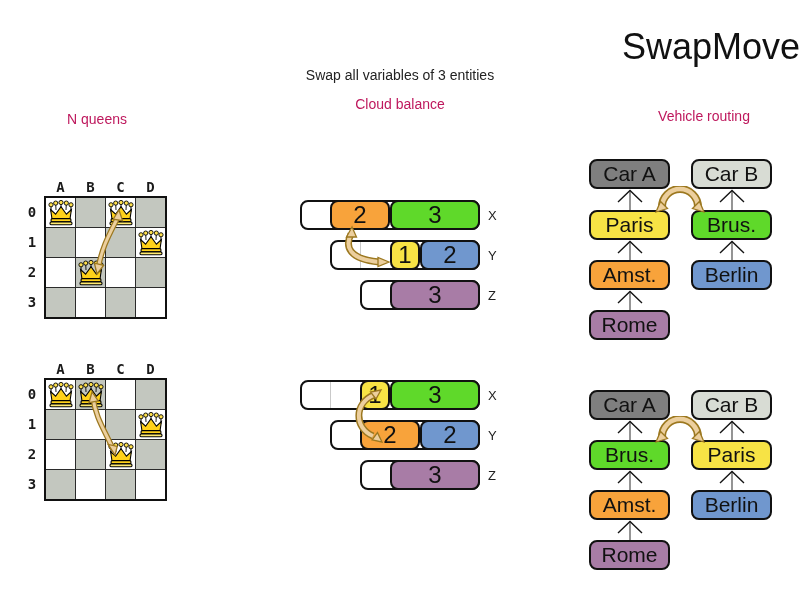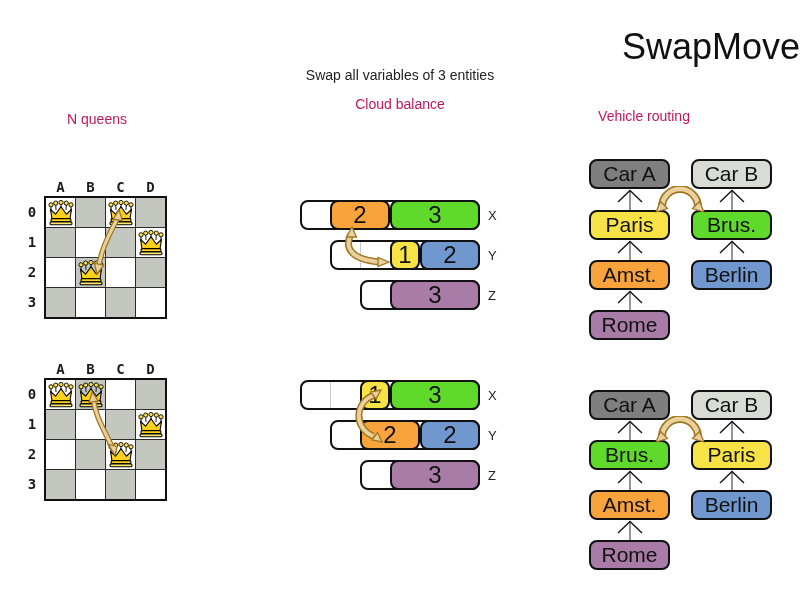--- a/index.html
+++ b/index.html
@@ -49,21 +49,21 @@
 </style>
 </head>
 <body>
 
 <div id="stage">
   <div class="abs title">SwapMove</div>
   <div class="abs subtitle">Swap all variables of 3 entities</div>
 
   <div class="abs section-header" style="left:27px;top:111px;width:140px;">N queens</div>
   <div class="abs section-header" style="left:330px;top:96px;width:140px;">Cloud balance</div>
-  <div class="abs section-header" style="left:564px;top:107px;width:160px;line-height:18px;">
+  <div class="abs section-header" style="left:624px;top:107px;width:160px;line-height:18px;">
     <div>Vehicle routing</div>
   </div>
 <div class="abs col-label" style="left: 45px; top: 180px; width: 31px; height: 15px;">A</div>
     <div class="abs col-label" style="left: 75px; top: 180px; width: 31px; height: 15px;">B</div>
     <div class="abs col-label" style="left: 105px; top: 180px; width: 31px; height: 15px;">C</div>
     <div class="abs col-label" style="left: 135px; top: 180px; width: 31px; height: 15px;">D</div>
     <div class="abs row-label" style="left: 24px; top: 205px; width: 16px; height: 15px;">0</div>
     <div class="abs row-label" style="left: 24px; top: 235px; width: 16px; height: 15px;">1</div>
     <div class="abs row-label" style="left: 24px; top: 265px; width: 16px; height: 15px;">2</div>
     <div class="abs row-label" style="left: 24px; top: 295px; width: 16px; height: 15px;">3</div>

